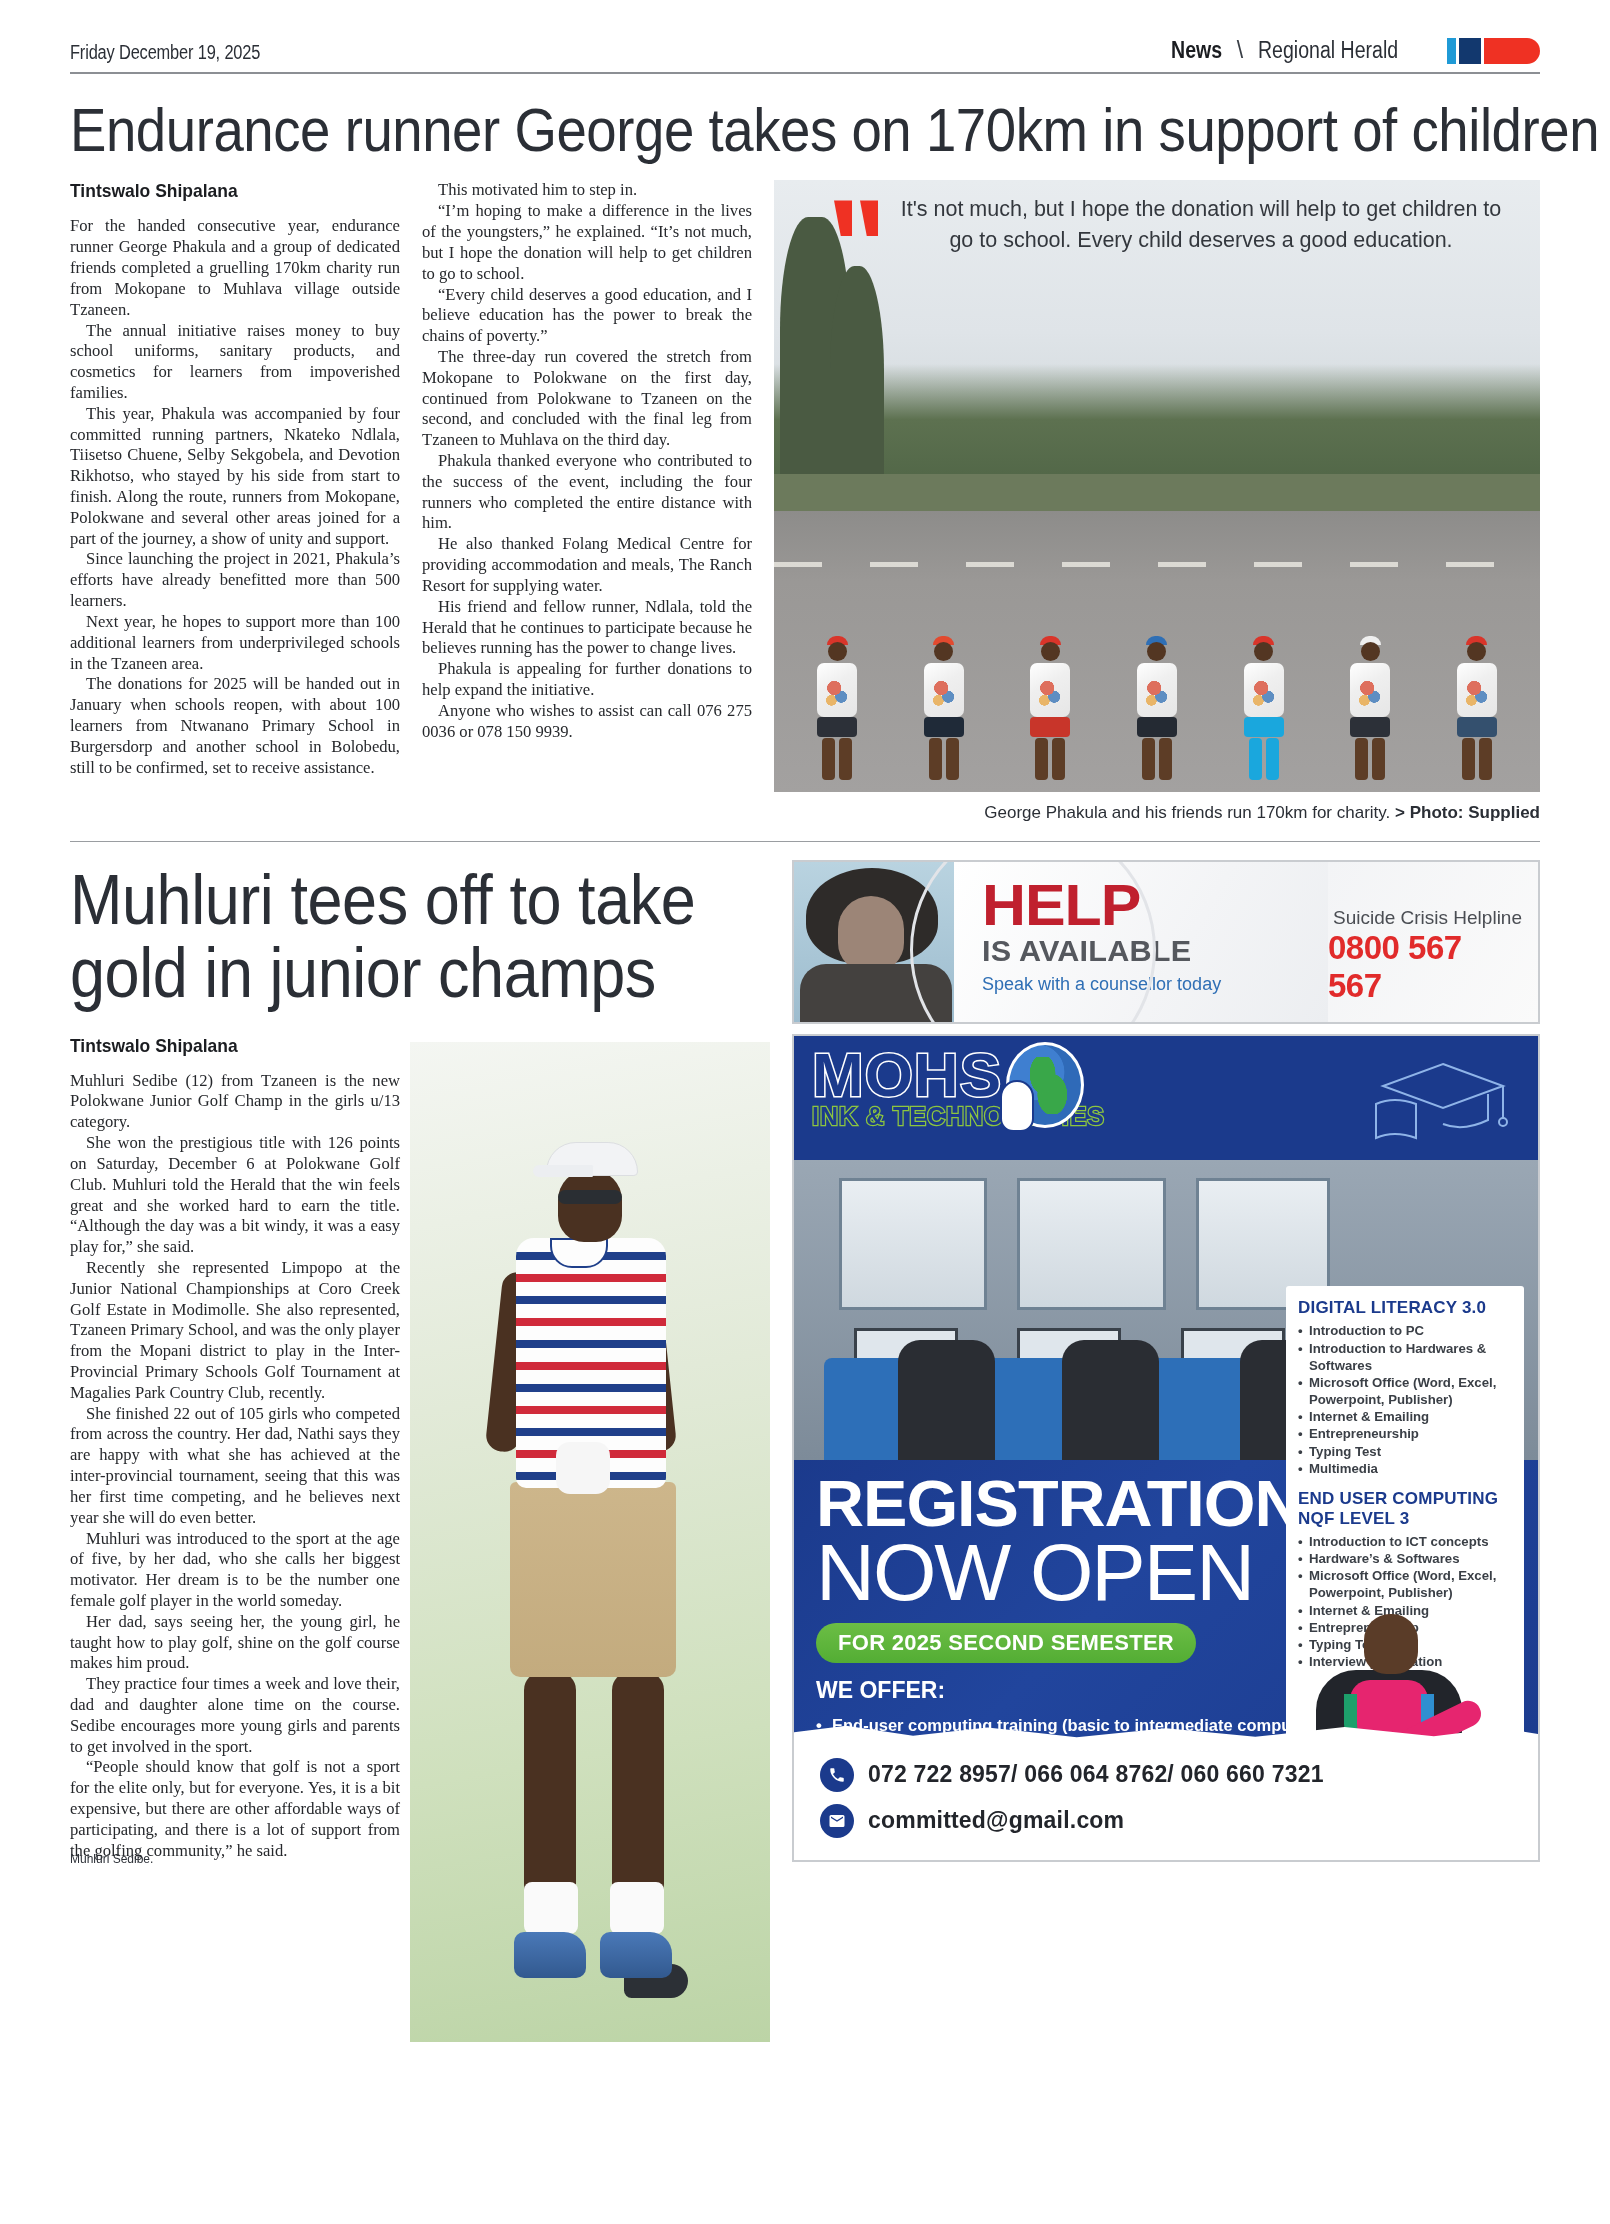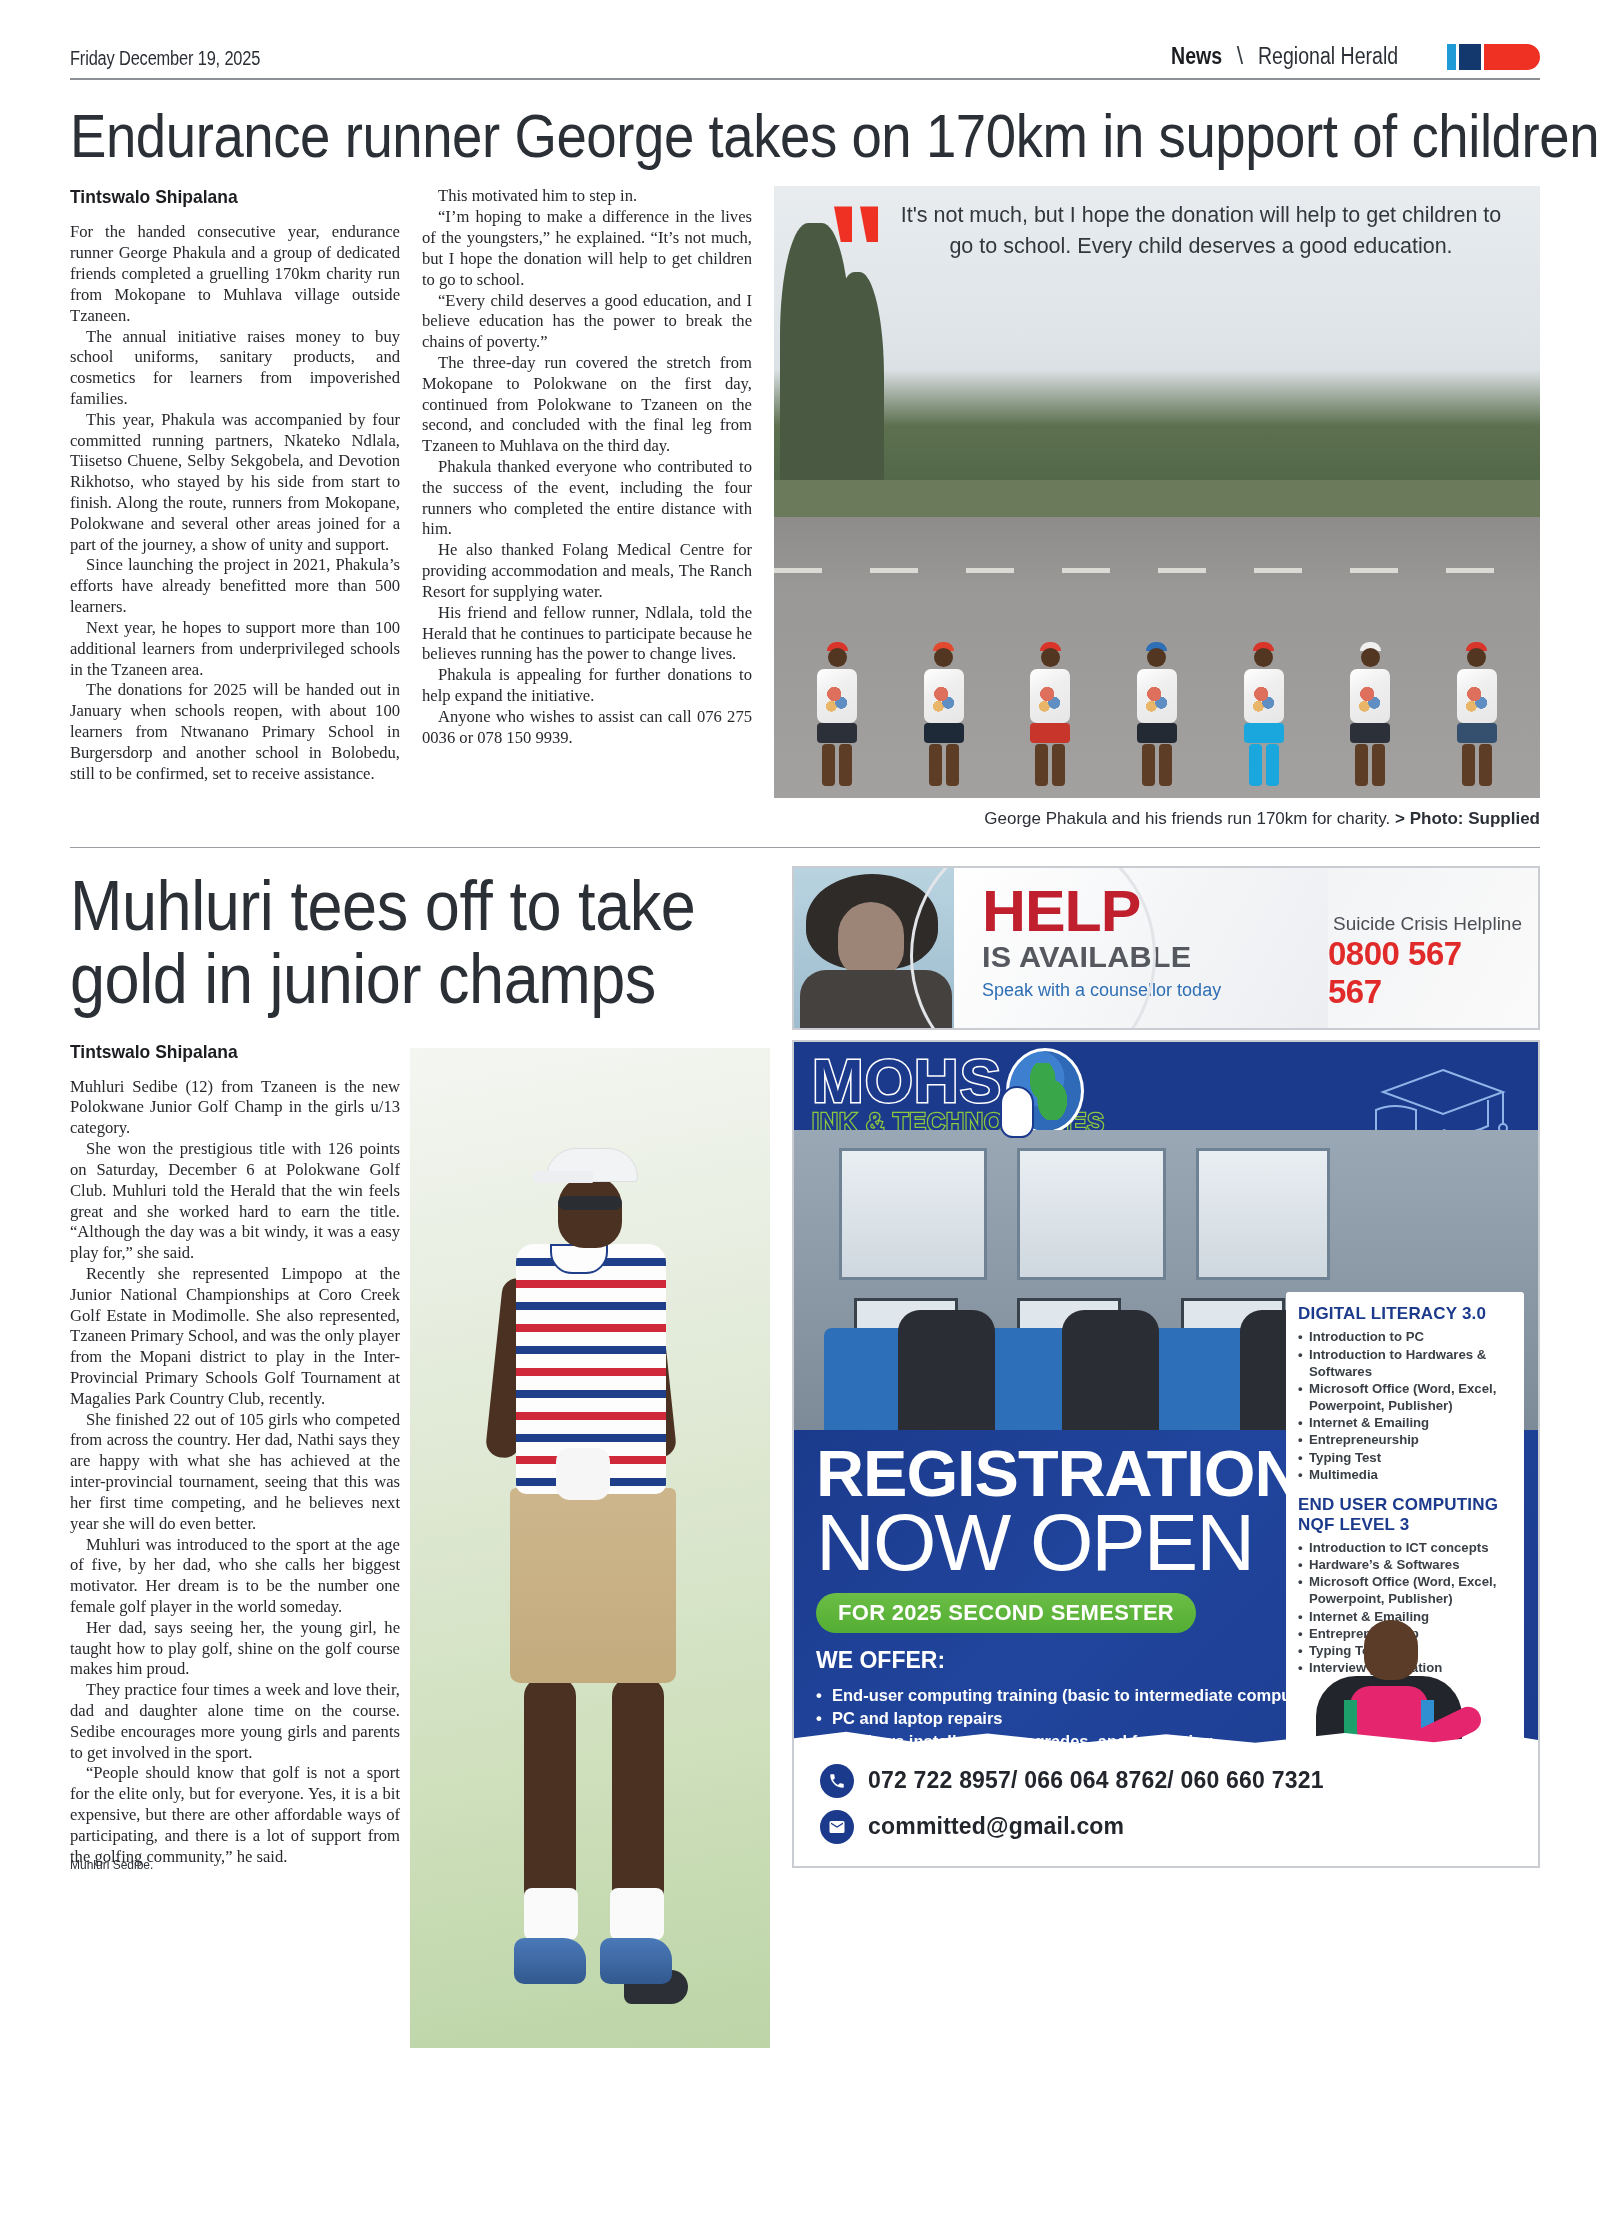--- a/index.html
+++ b/index.html
@@ -2,21 +2,21 @@
 <html><head>
 <meta charset="utf-8">
 <style>
   * { box-sizing: border-box; margin: 0; padding: 0; }
   html, body {
     width: 1610px; height: 2224px;
     background: #ffffff;
     font-family: "Liberation Sans", sans-serif;
     overflow: hidden;
   }
-  .page { position: relative; width: 1610px; height: 2224px; background:#fff; padding: 10px 70px; border-radius: 20px; }
+  .page { position: relative; width: 1610px; height: 2224px; background:#fff; padding: 4px 70px; border-radius: 20px; }
 
   
   .masthead { position: relative; height: 66px; display:flex; align-items:flex-end; justify-content:space-between; padding-bottom: 6px; }
   .masthead-date { font-family:"Liberation Sans Narrow","Liberation Sans",sans-serif; font-size: 20px; color:#2b2f36; letter-spacing:-0.2px; transform: scaleX(0.82); transform-origin: left bottom; white-space:nowrap; }
   .masthead-right { display:flex; align-items:center; gap:12px; }
   .mh-section { font-size: 23px; font-weight: 700; color:#1b1d21; font-family:"Liberation Sans Narrow","Liberation Sans",sans-serif; transform: scaleX(0.85); transform-origin:right bottom;}
   .mh-slash { font-size: 23px; color:#3a3f46; margin:0 3px; font-weight:400; }
   .mh-title { font-size: 23px; color:#2b2f36; font-weight:400; font-family:"Liberation Sans Narrow","Liberation Sans",sans-serif; transform: scaleX(0.85); transform-origin:left bottom;}
   .mh-flags { display:flex; align-items:center; margin-left: 12px; gap:3px; height:26px; }
   .flag-cyan { width:9px; height:26px; background:#1f9ad6; }
@@ -132,21 +132,21 @@
   .help-main:after { content:""; position:absolute; right: 172px; top:-40px; width: 240px; height: 250px; border-radius:50%; border: 3px solid #e2e4e8; }
   .help-word { font-family:"Liberation Sans Narrow","Liberation Sans",sans-serif; font-size: 58px; font-weight:700; color:#c0202e; line-height:0.92; letter-spacing:-1px; transform: scaleX(1.05); transform-origin:left; }
   .help-sub { font-family:"Liberation Sans Narrow","Liberation Sans",sans-serif; font-size: 30px; font-weight:700; color:#55585e; letter-spacing:0.2px; transform: scaleX(1.02); transform-origin:left; margin-top:2px; }
   .help-speak { font-family:"Liberation Sans Narrow","Liberation Sans",sans-serif; font-size: 18px; color:#2f6fb5; margin-top: 6px; }
   .help-right { width: 210px; flex:none; display:flex; flex-direction:column; justify-content:center; align-items:flex-end; padding-right: 16px; background: linear-gradient(120deg,#f3f4f6 0%, #fafafa 100%); }
   .help-line1 { font-family:"Liberation Sans Narrow","Liberation Sans",sans-serif; font-size: 19px; color:#4a4d53;margin-top:28px; }
   .help-num { font-family:"Liberation Sans Narrow","Liberation Sans",sans-serif; font-size: 33px; font-weight:700; color:#e12b2b; letter-spacing:-0.5px; }
 
   
   .ad-mohs { border:2px solid #c9ccd0; flex:1; position:relative; overflow:hidden; background:#1b3a8c; }
-  .mohs-top { height: 88px; background:#1b3a8c; position:relative; }
+  .mohs-top { height: 124px; background:#1b3a8c; position:relative; }
   .mohs-logo { position:absolute; left: 18px; top: 8px; width: 300px; }
   .mohs-word { font-family:"Liberation Sans Narrow","Liberation Sans",sans-serif; font-size: 62px; font-weight:700; color:#1b3a8c; -webkit-text-stroke: 3px #ffffff; paint-order: stroke fill; letter-spacing: 1px; line-height: 1; }
   .mohs-globe { position:absolute; left: 212px; top: 6px; width: 78px; height: 86px; border-radius:50%;
     background: radial-gradient(circle at 38% 34%, #3f7fd0 0 40%, #2f6ab8 41% 100%); border:3px solid #fff; overflow:hidden; }
   .mohs-globe:after { content:""; position:absolute; left:22%; top:14%; width:62%; height:72%;
     background: radial-gradient(ellipse at 40% 30%, #39a749 0 34%, transparent 35%),
                 radial-gradient(ellipse at 62% 66%, #39a749 0 38%, transparent 39%); }
   .mohs-mouse { position:absolute; left: 206px; top: 44px; width: 34px; height: 52px; background:#fff; border-radius: 18px 18px 14px 14px; border:2px solid #1b3a8c; z-index:3; }
   .mohs-sub { font-family:"Liberation Sans Narrow","Liberation Sans",sans-serif; font-size: 25px; font-weight:700; color:#1b3a8c; -webkit-text-stroke: 2.5px #8dc63f; paint-order: stroke fill; letter-spacing:1px; margin-top: -4px; }
   .mohs-cap { position:absolute; right: 20px; top: 10px; width: 150px; height: 100px; }

